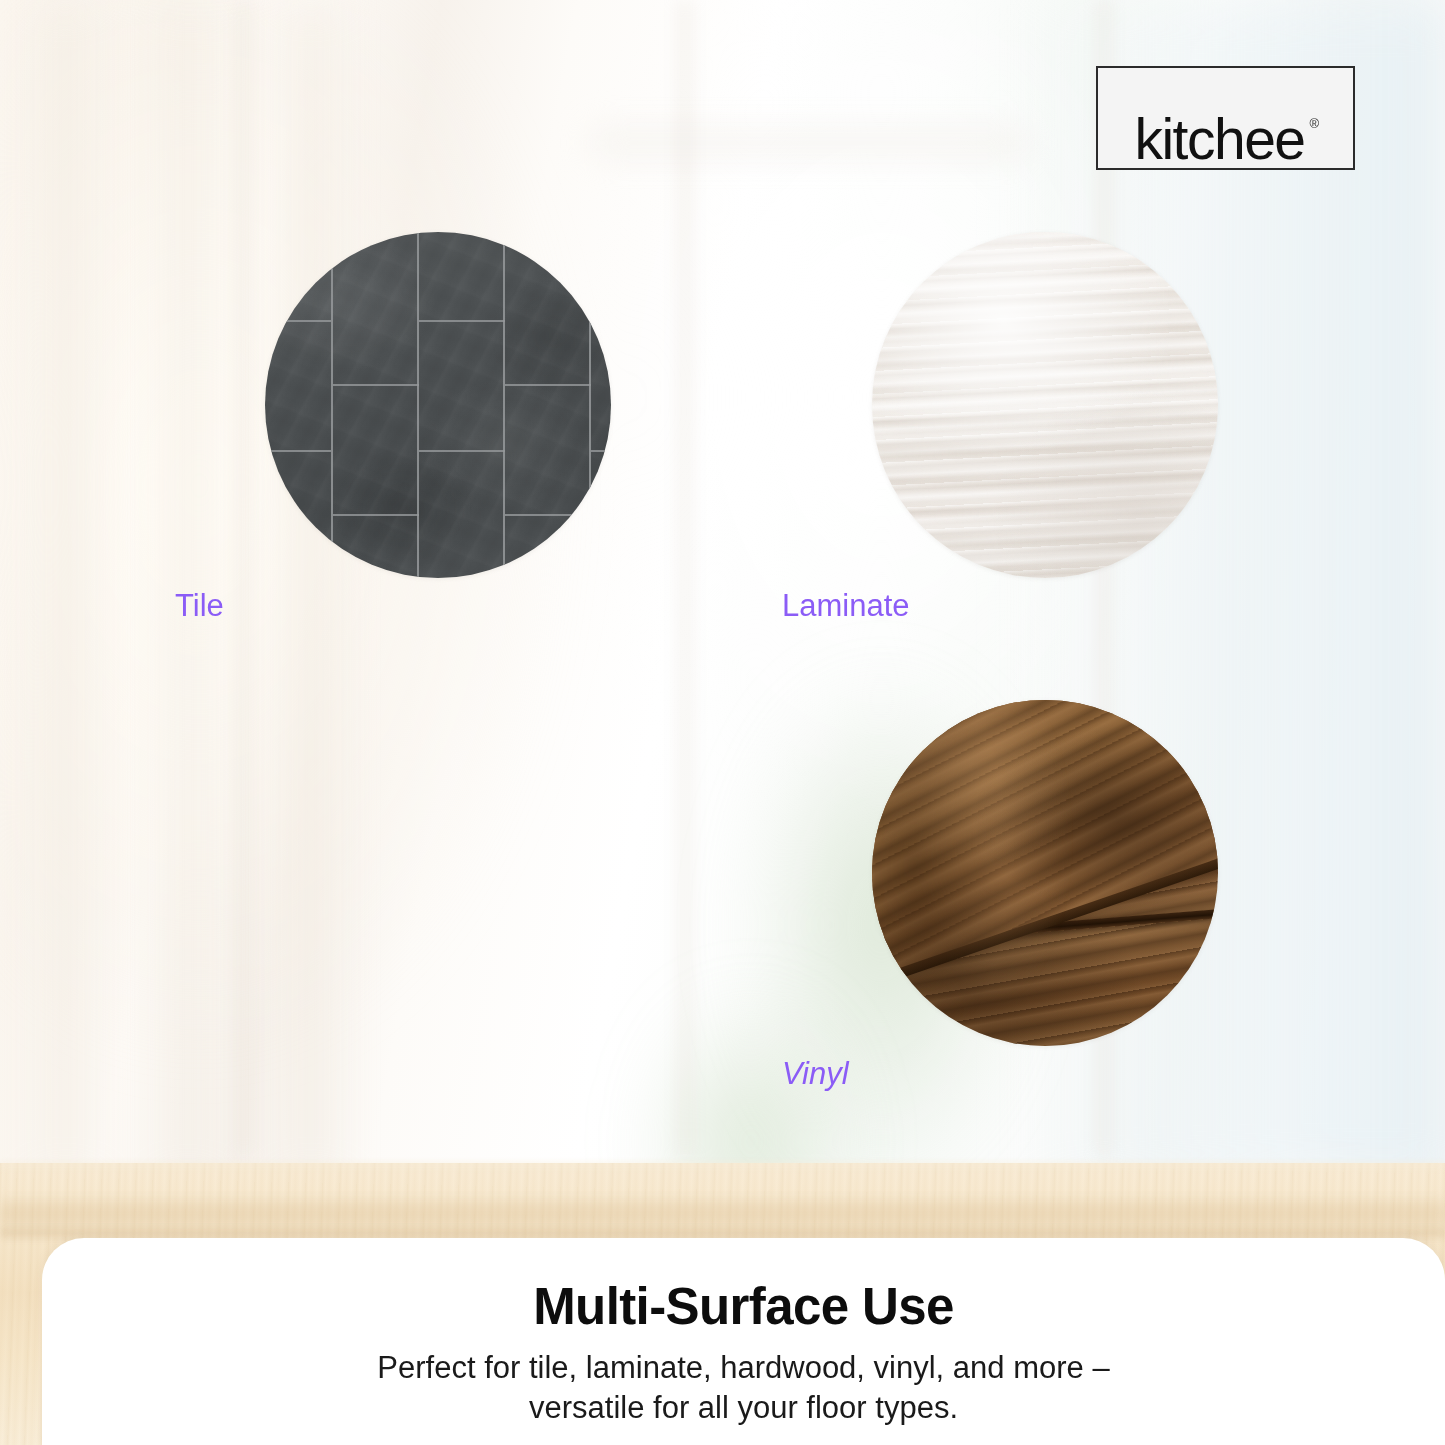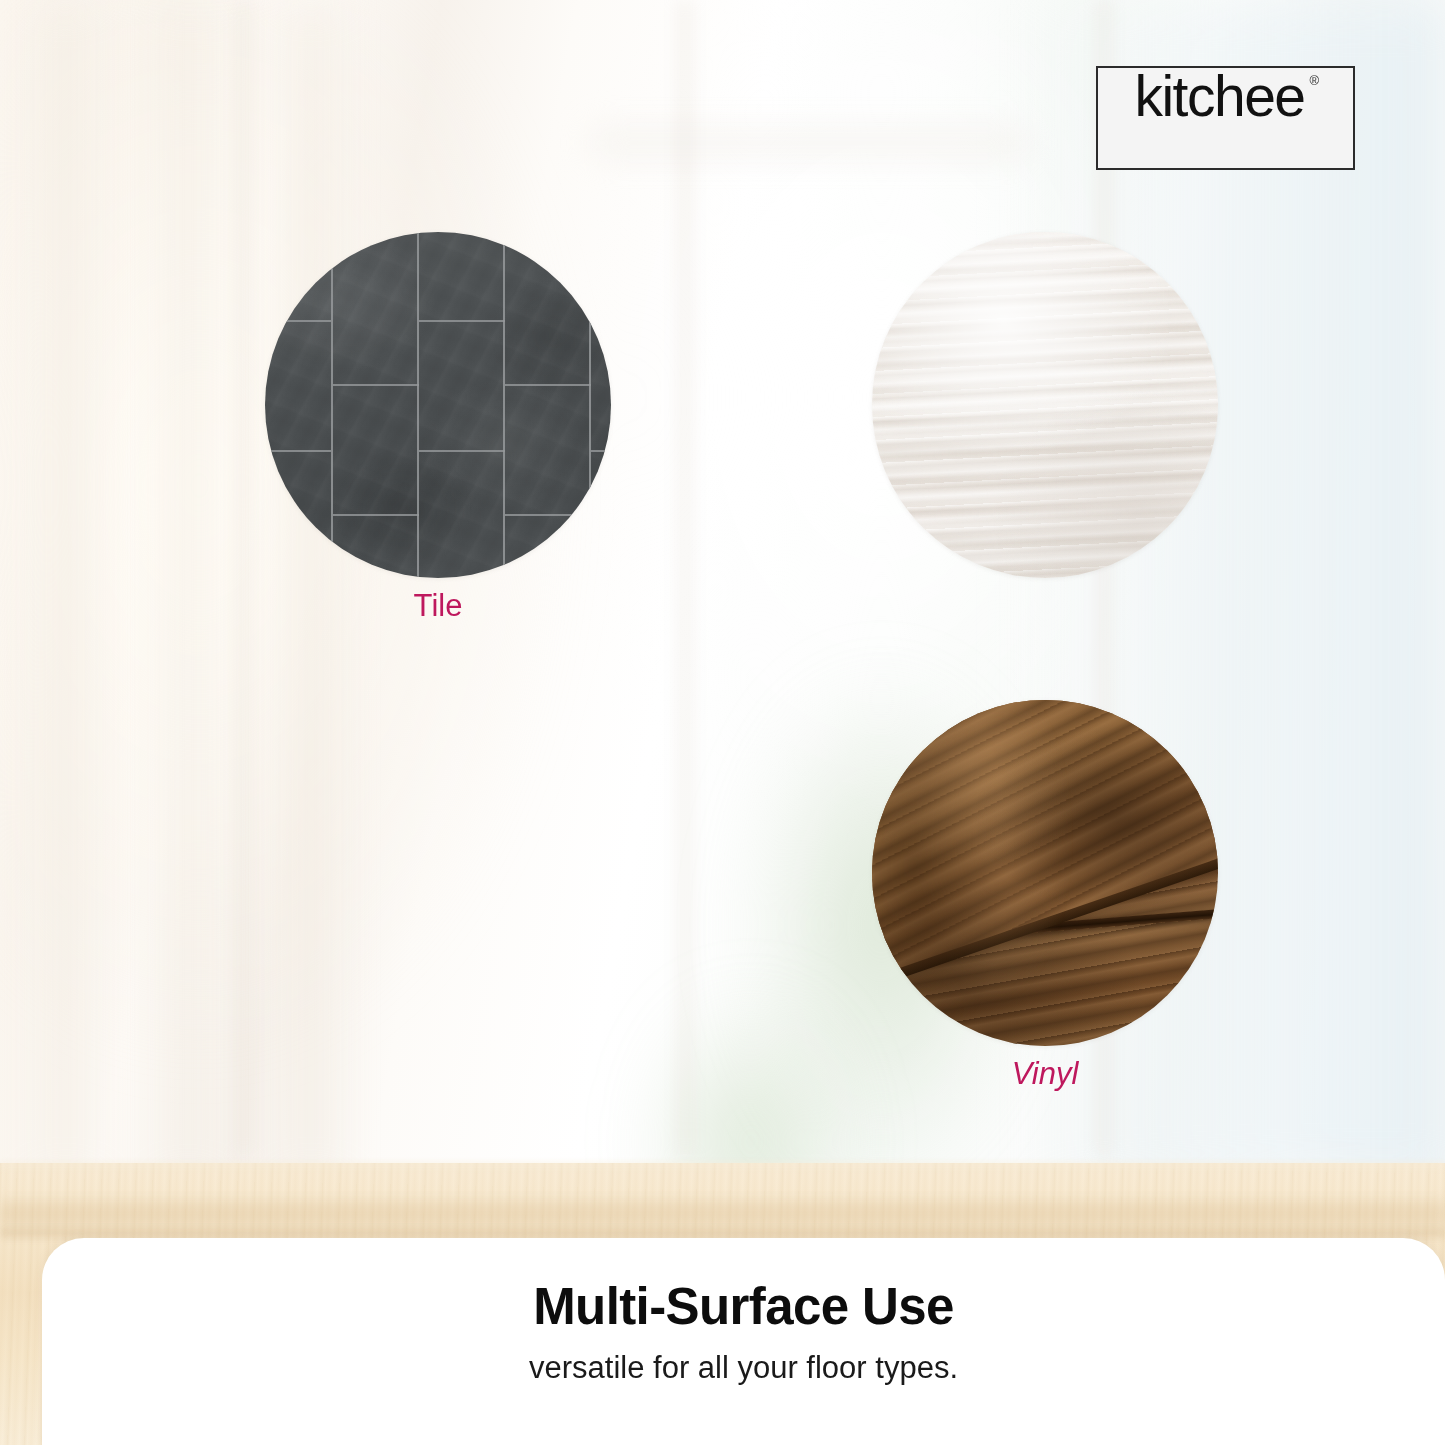--- a/index.html
+++ b/index.html
@@ -187,23 +187,23 @@
     inset: 0;
     border-radius: 50%;
     overflow: hidden;
     box-shadow: 0 1px 4px rgba(120,110,95,.10);
   }
   .sample-label {
     position: absolute;
     left: -90px;
     right: -90px;
     top: 356px;
-    text-align: center;
+    text-align: left;
     font-size: 31px;
-    color: #be185d;
+    color: #8b5cf6;
     font-weight: 400;
     white-space: nowrap;
   }
 
   
   #sample-tile      { left: 265px;  top: 232px; }
   #sample-laminate  { left: 872px;  top: 232px; }
   #sample-hardwood  { left: 265px;  top: 700px; }
   #sample-vinyl     { left: 872px;  top: 700px; font-style: italic; }
 
@@ -452,21 +452,21 @@
   
   .logo-box {
     position: absolute;
     left: 1096px;
     top: 66px;
     width: 255px;
     height: 100px;
     background: #f4f4f4;
     border: 2px solid #2b2b2b;
     display: flex;
-    align-items: flex-start;
+    align-items: flex-end;
     justify-content: center;
   }
   .logo-word {
     font-size: 57px;
     font-weight: 400;
     letter-spacing: -1.5px;
     color: #111111;
     line-height: 1;
     position: relative;
     padding-right: 12px;
@@ -525,20 +525,21 @@
     <div class="sample-label">Tile</div>
   </div>
 
   <div class="sample" id="sample-laminate">
     <div class="disc">
       <div class="tex-laminate"></div>
       <div class="lam-grain"></div>
       <div class="lam-grain2"></div>
       <div class="lam-sheen"></div>
     </div>
+    <div class="sample-label">Laminate</div>
   </div>
 
 
   <div class="sample" id="sample-vinyl">
     <div class="disc">
       <div class="tex-vinyl"></div>
       <div class="vy-grain"></div>
       <div class="vy-seam"></div>
       <div class="vy-plank-top">
         <div class="vy-plank-top-edge"></div>
@@ -546,18 +547,19 @@
       <div class="vy-arc"></div>
       <div class="vy-shadow"></div>
     </div>
     <div class="sample-label">Vinyl</div>
   </div>
 
   <div class="caption-card">
     <div class="caption-inner">
       <h1 class="headline">Multi-Surface Use</h1>
       <div class="subline">
+        <div>Perfect for tile, laminate, hardwood, vinyl, and more –</div>
         <div>versatile for all your floor types.</div>
       </div>
     </div>
   </div>
 
 </div>
 
 </body></html>

